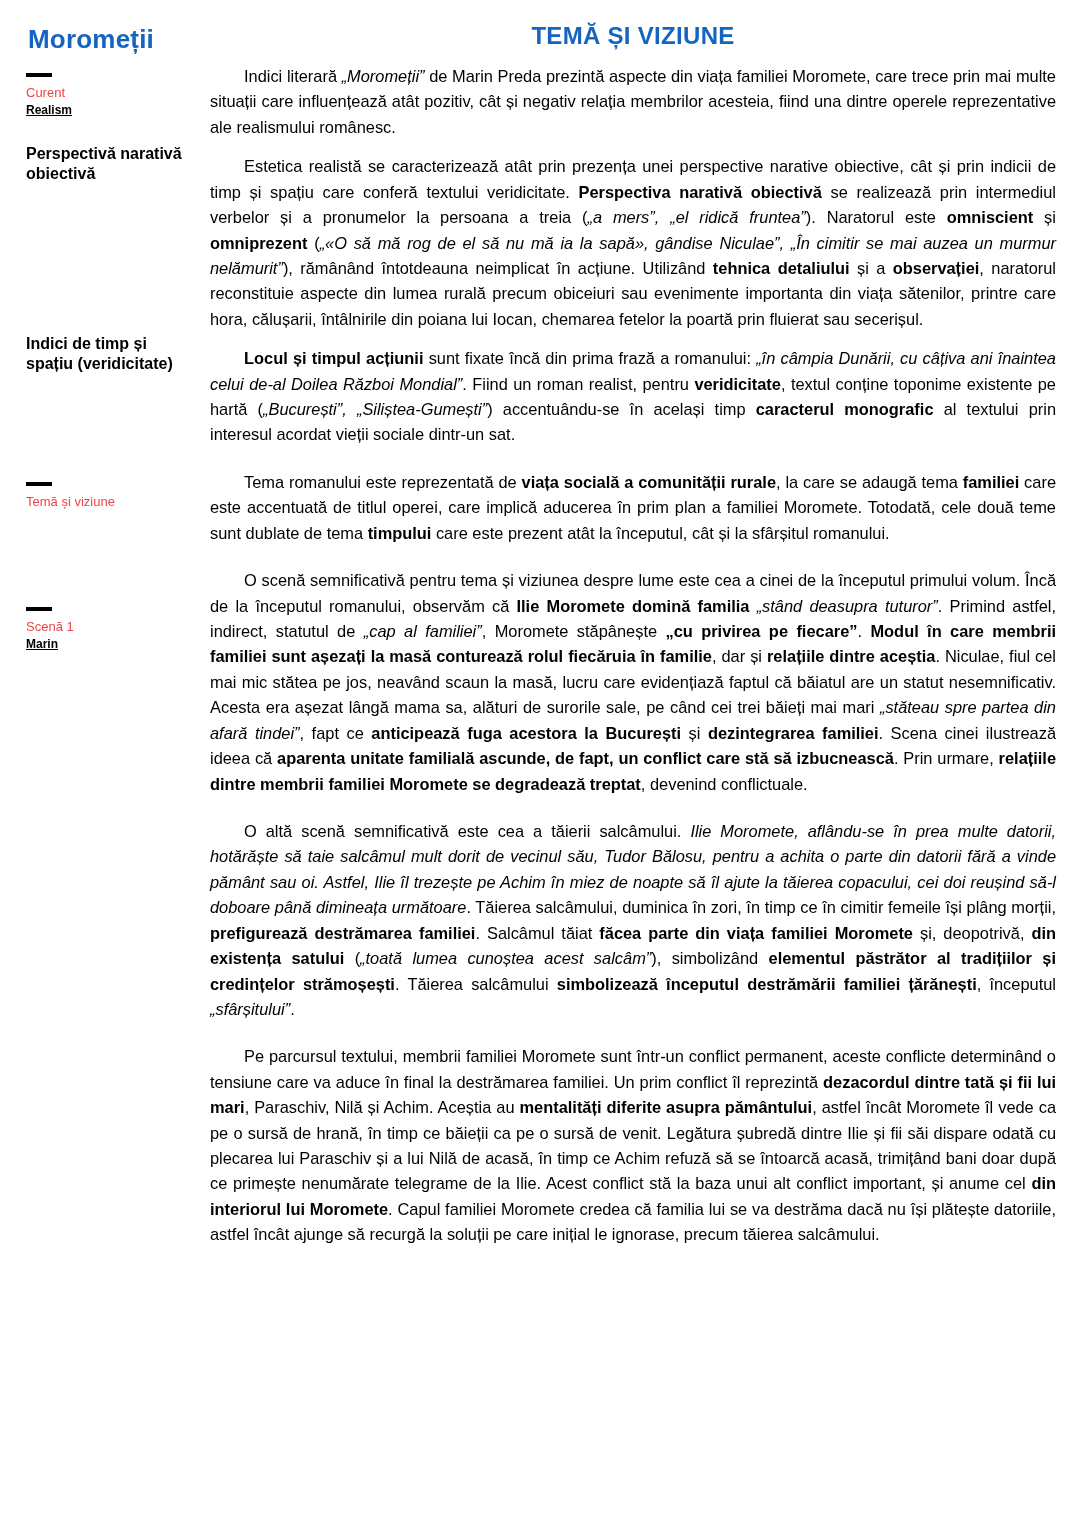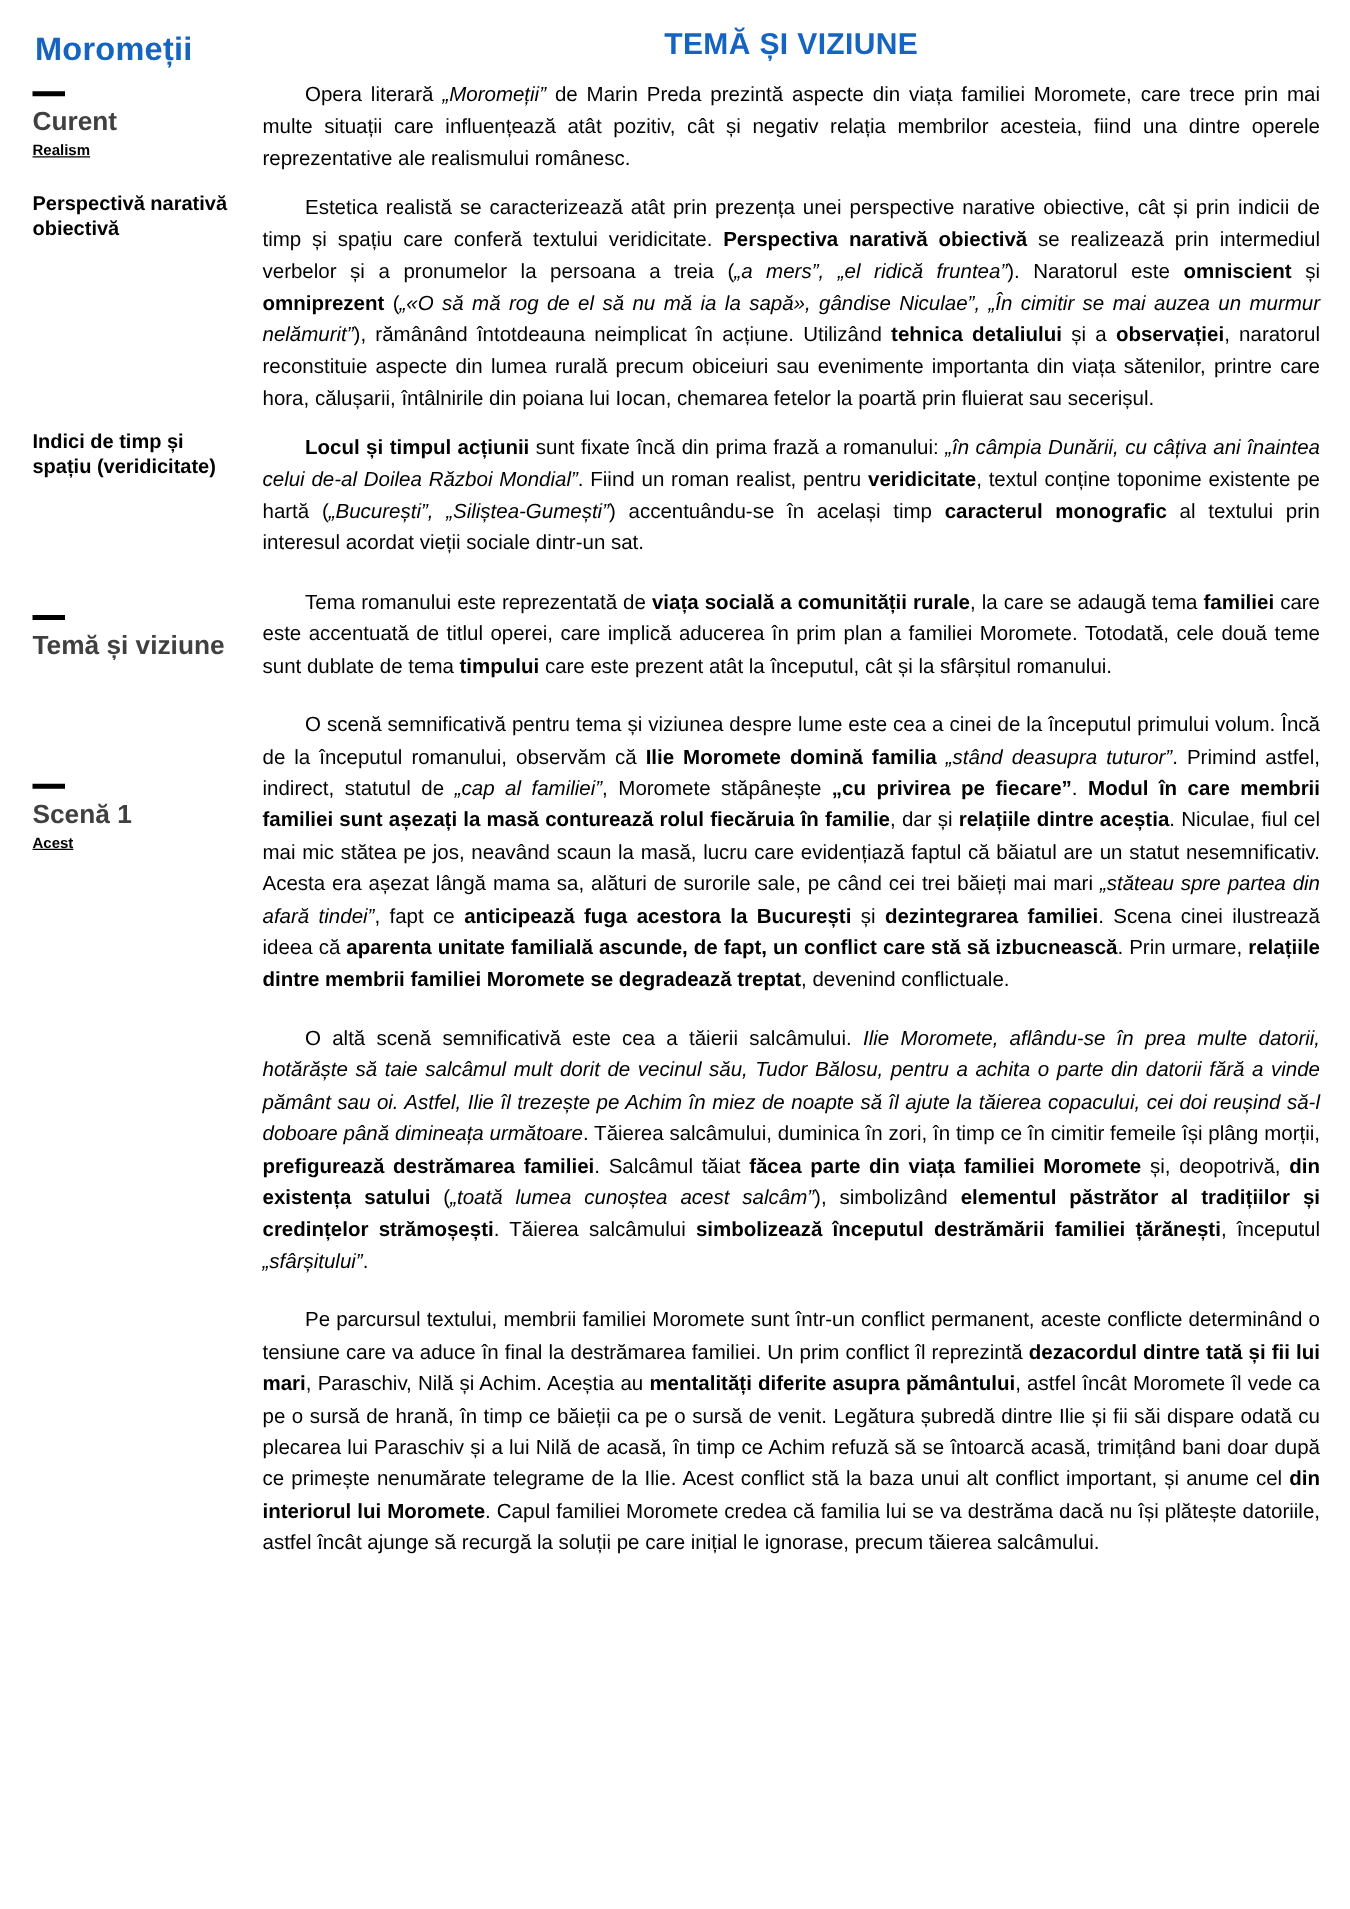--- a/index.html
+++ b/index.html
@@ -41,23 +41,23 @@
     margin-bottom: 6px;
   }
   .side-dash {
     display: block;
     width: 26px;
     height: 4px;
     background: #000000;
     margin: 0 0 8px 2px;
   }
   .side-heading {
-    font-size: 21px;
-    font-weight: bold;
-    color: #404040;
+    font-size: 13px;
+    font-weight: normal;
+    color: #ef4444;
     line-height: 1.25;
     margin: 0 0 2px 2px;
   }
   .side-sub {
     font-size: 12px;
     font-weight: bold;
     color: #000000;
     text-decoration: underline;
     line-height: 1.25;
     margin: 0 0 0 2px;
@@ -117,30 +117,30 @@
       </div>
 
       <div class="side-block" style="margin-top:108px;">
         <span class="side-dash"></span>
         <div class="side-heading">Temă și viziune</div>
       </div>
 
       <div class="side-block" style="margin-top:96px;">
         <span class="side-dash"></span>
         <div class="side-heading">Scenă 1</div>
-        <div class="side-sub">Acest</div>
+        <div class="side-sub">Marin</div>
       </div>
 
 
     </aside>
 
     <main class="main">
       <h1 class="main-title">TEMĂ ȘI VIZIUNE</h1>
 
-      <p class="para"><span>Opera literară </span><i>„Moromeții”</i><span> de Marin Preda prezintă aspecte din viața familiei Moromete, care trece prin mai multe situații care influențează atât pozitiv, cât și negativ relația membrilor acesteia, fiind una dintre operele reprezentative ale realismului românesc.</span></p>
+      <p class="para"><span>Indici literară </span><i>„Moromeții”</i><span> de Marin Preda prezintă aspecte din viața familiei Moromete, care trece prin mai multe situații care influențează atât pozitiv, cât și negativ relația membrilor acesteia, fiind una dintre operele reprezentative ale realismului românesc.</span></p>
 
       <p class="para"><span>Estetica realistă se caracterizează atât prin prezența unei perspective narative obiective, cât și prin indicii de timp și spațiu care conferă textului veridicitate. </span><b>Perspectiva narativă obiectivă</b><span> se realizează prin intermediul verbelor și a pronumelor la persoana a treia (</span><i>„a mers”, „el ridică fruntea”</i><span>). Naratorul este </span><b>omniscient</b><span> și </span><b>omniprezent</b><span> (</span><i>„«O să mă rog de el să nu mă ia la sapă», gândise Niculae”, „În cimitir se mai auzea un murmur nelămurit”</i><span>), rămânând întotdeauna neimplicat în acțiune. Utilizând </span><b>tehnica detaliului</b><span> și a </span><b>observației</b><span>, naratorul reconstituie aspecte din lumea rurală precum obiceiuri sau evenimente importanta din viața sătenilor, printre care hora, călușarii, întâlnirile din poiana lui Iocan, chemarea fetelor la poartă prin fluierat sau secerișul.</span></p>
 
       <p class="para"><b>Locul și timpul acțiunii</b><span> sunt fixate încă din prima frază a romanului: </span><i>„în câmpia Dunării, cu câțiva ani înaintea celui de-al Doilea Război Mondial”</i><span>. Fiind un roman realist, pentru </span><b>veridicitate</b><span>, textul conține toponime existente pe hartă (</span><i>„București”, „Siliștea-Gumești”</i><span>) accentuându-se în același timp </span><b>caracterul monografic</b><span> al textului prin interesul acordat vieții sociale dintr-un sat.</span></p>
 
       <p class="para" style="margin-top:22px;"><span>Tema romanului este reprezentată de </span><b>viața socială a comunității rurale</b><span>, la care se adaugă tema </span><b>familiei</b><span> care este accentuată de titlul operei, care implică aducerea în prim plan a familiei Moromete. Totodată, cele două teme sunt dublate de tema </span><b>timpului</b><span> care este prezent atât la începutul, cât și la sfârșitul romanului.</span></p>
 
       <p class="para" style="margin-top:22px;"><span>O scenă semnificativă pentru tema și viziunea despre lume este cea a cinei de la începutul primului volum. Încă de la începutul romanului, observăm că </span><b>Ilie Moromete domină familia</b><span> </span><i>„stând deasupra tuturor”</i><span>. Primind astfel, indirect, statutul de </span><i>„cap al familiei”</i><span>, Moromete stăpânește </span><b>„cu privirea pe fiecare”</b><span>. </span><b>Modul în care membrii familiei sunt așezați la masă conturează rolul fiecăruia în familie</b><span>, dar și </span><b>relațiile dintre aceștia</b><span>. Niculae, fiul cel mai mic stătea pe jos, neavând scaun la masă, lucru care evidențiază faptul că băiatul are un statut nesemnificativ. Acesta era așezat lângă mama sa, alături de surorile sale, pe când cei trei băieți mai mari </span><i>„stăteau spre partea din afară tindei”</i><span>, fapt ce </span><b>anticipează fuga acestora la București</b><span> și </span><b>dezintegrarea familiei</b><span>. Scena cinei ilustrează ideea că </span><b>aparenta unitate familială ascunde, de fapt, un conflict care stă să izbucnească</b><span>. Prin urmare, </span><b>relațiile dintre membrii familiei Moromete se degradează treptat</b><span>, devenind conflictuale.</span></p>
 
       <p class="para" style="margin-top:22px;"><span>O altă scenă semnificativă este cea a tăierii salcâmului. </span><i>Ilie Moromete, aflându-se în prea multe datorii, hotărăște să taie salcâmul mult dorit de vecinul său, Tudor Bălosu, pentru a achita o parte din datorii fără a vinde pământ sau oi. Astfel, Ilie îl trezește pe Achim în miez de noapte să îl ajute la tăierea copacului, cei doi reușind să-l doboare până dimineața următoare</i><span>. Tăierea salcâmului, duminica în zori, în timp ce în cimitir femeile își plâng morții, </span><b>prefigurează destrămarea familiei</b><span>. Salcâmul tăiat </span><b>făcea parte din viața familiei Moromete</b><span> și, deopotrivă, </span><b>din existența satului</b><span> (</span><i>„toată lumea cunoștea acest salcâm”</i><span>), simbolizând </span><b>elementul păstrător al tradițiilor și credințelor strămoșești</b><span>. Tăierea salcâmului </span><b>simbolizează începutul destrămării familiei țărănești</b><span>, începutul </span><i>„sfârșitului”</i><span>.</span></p>

